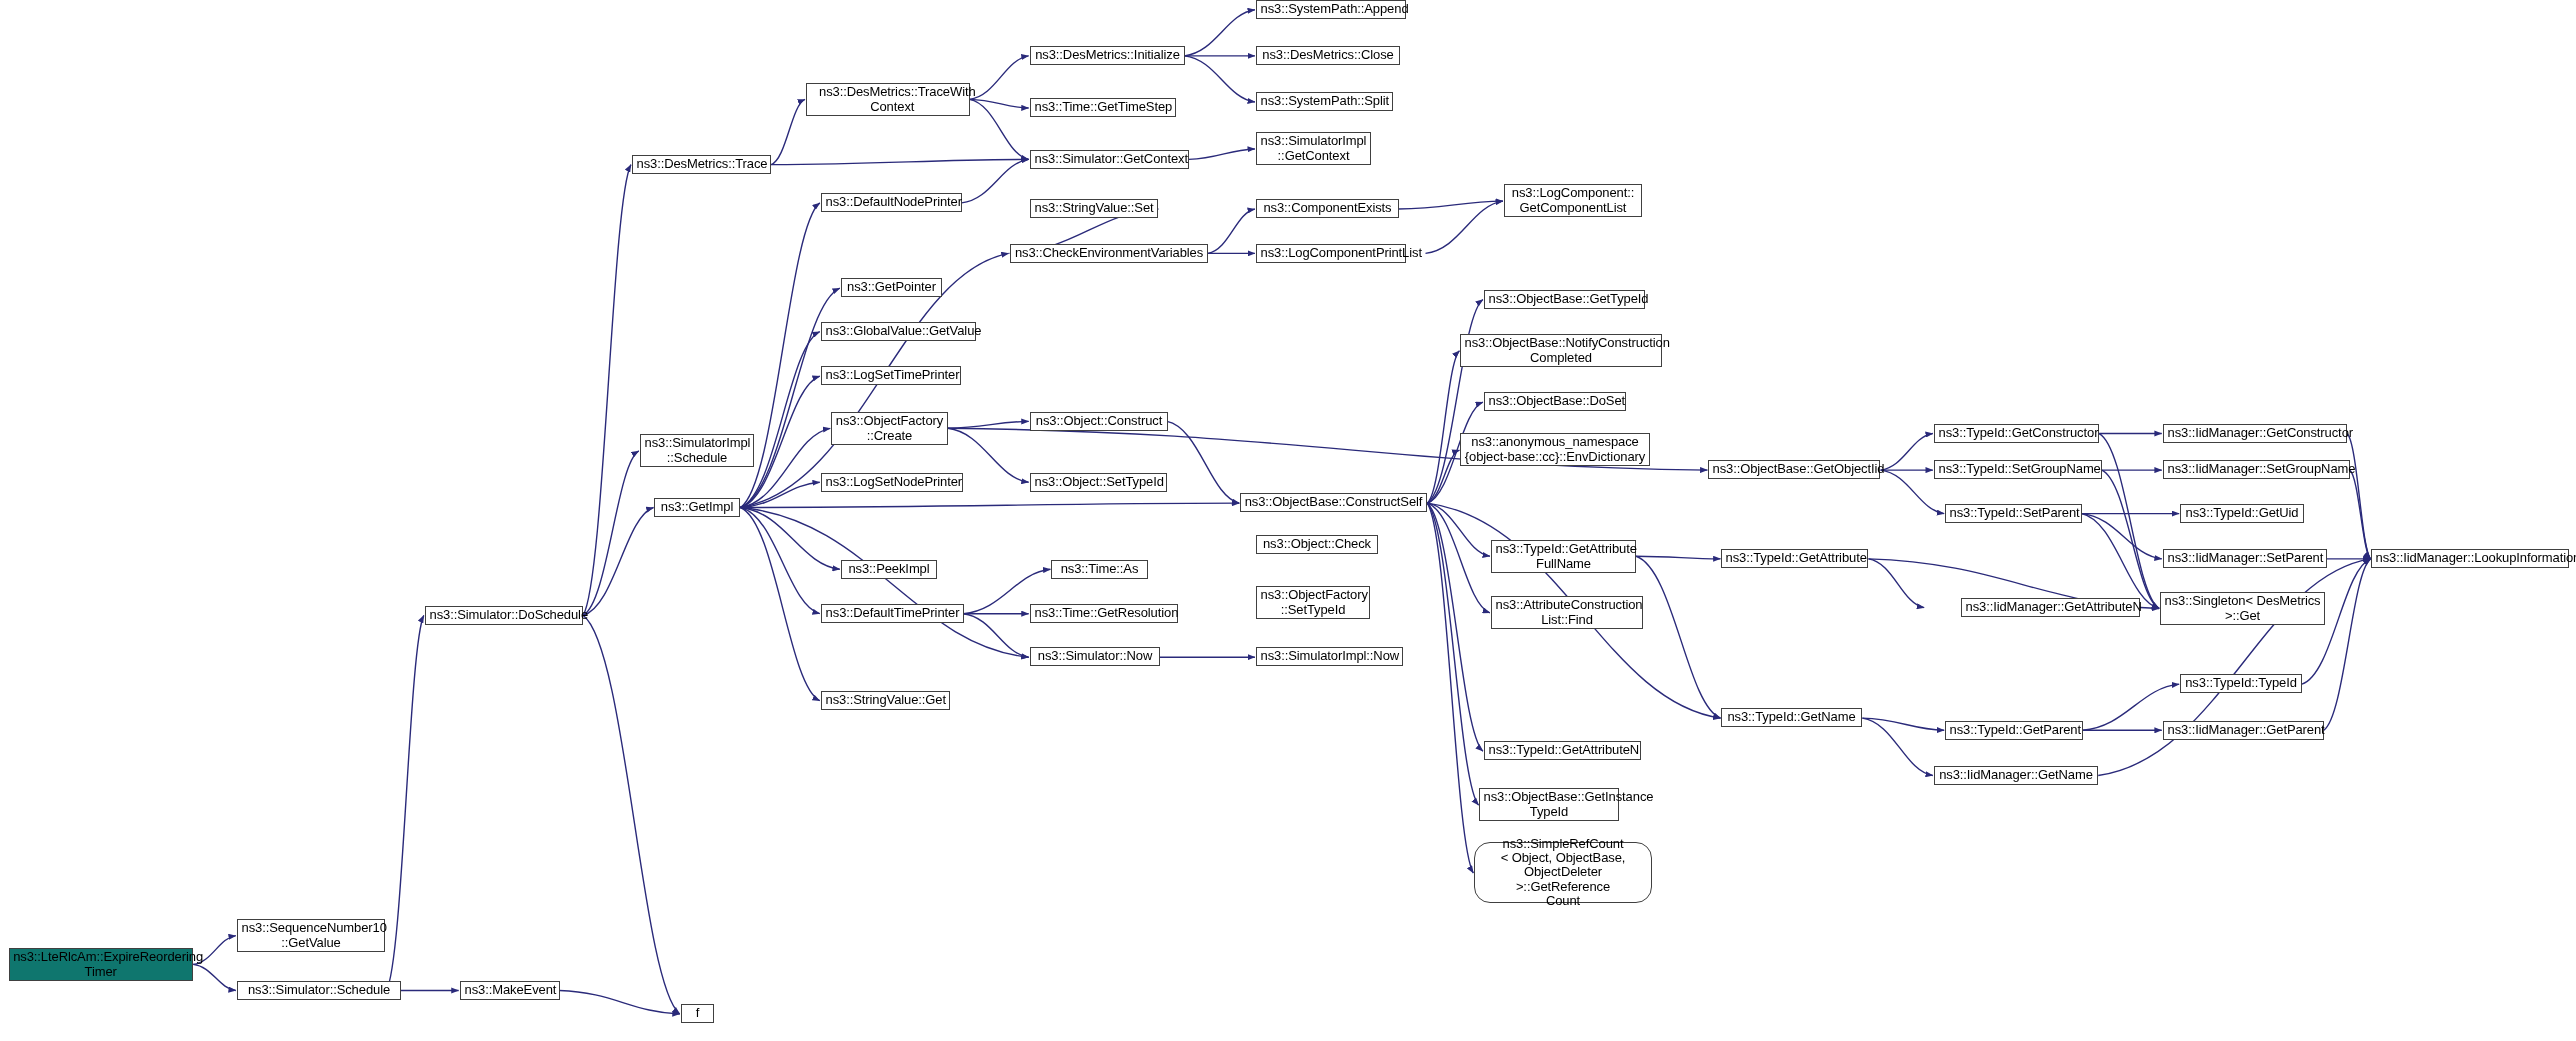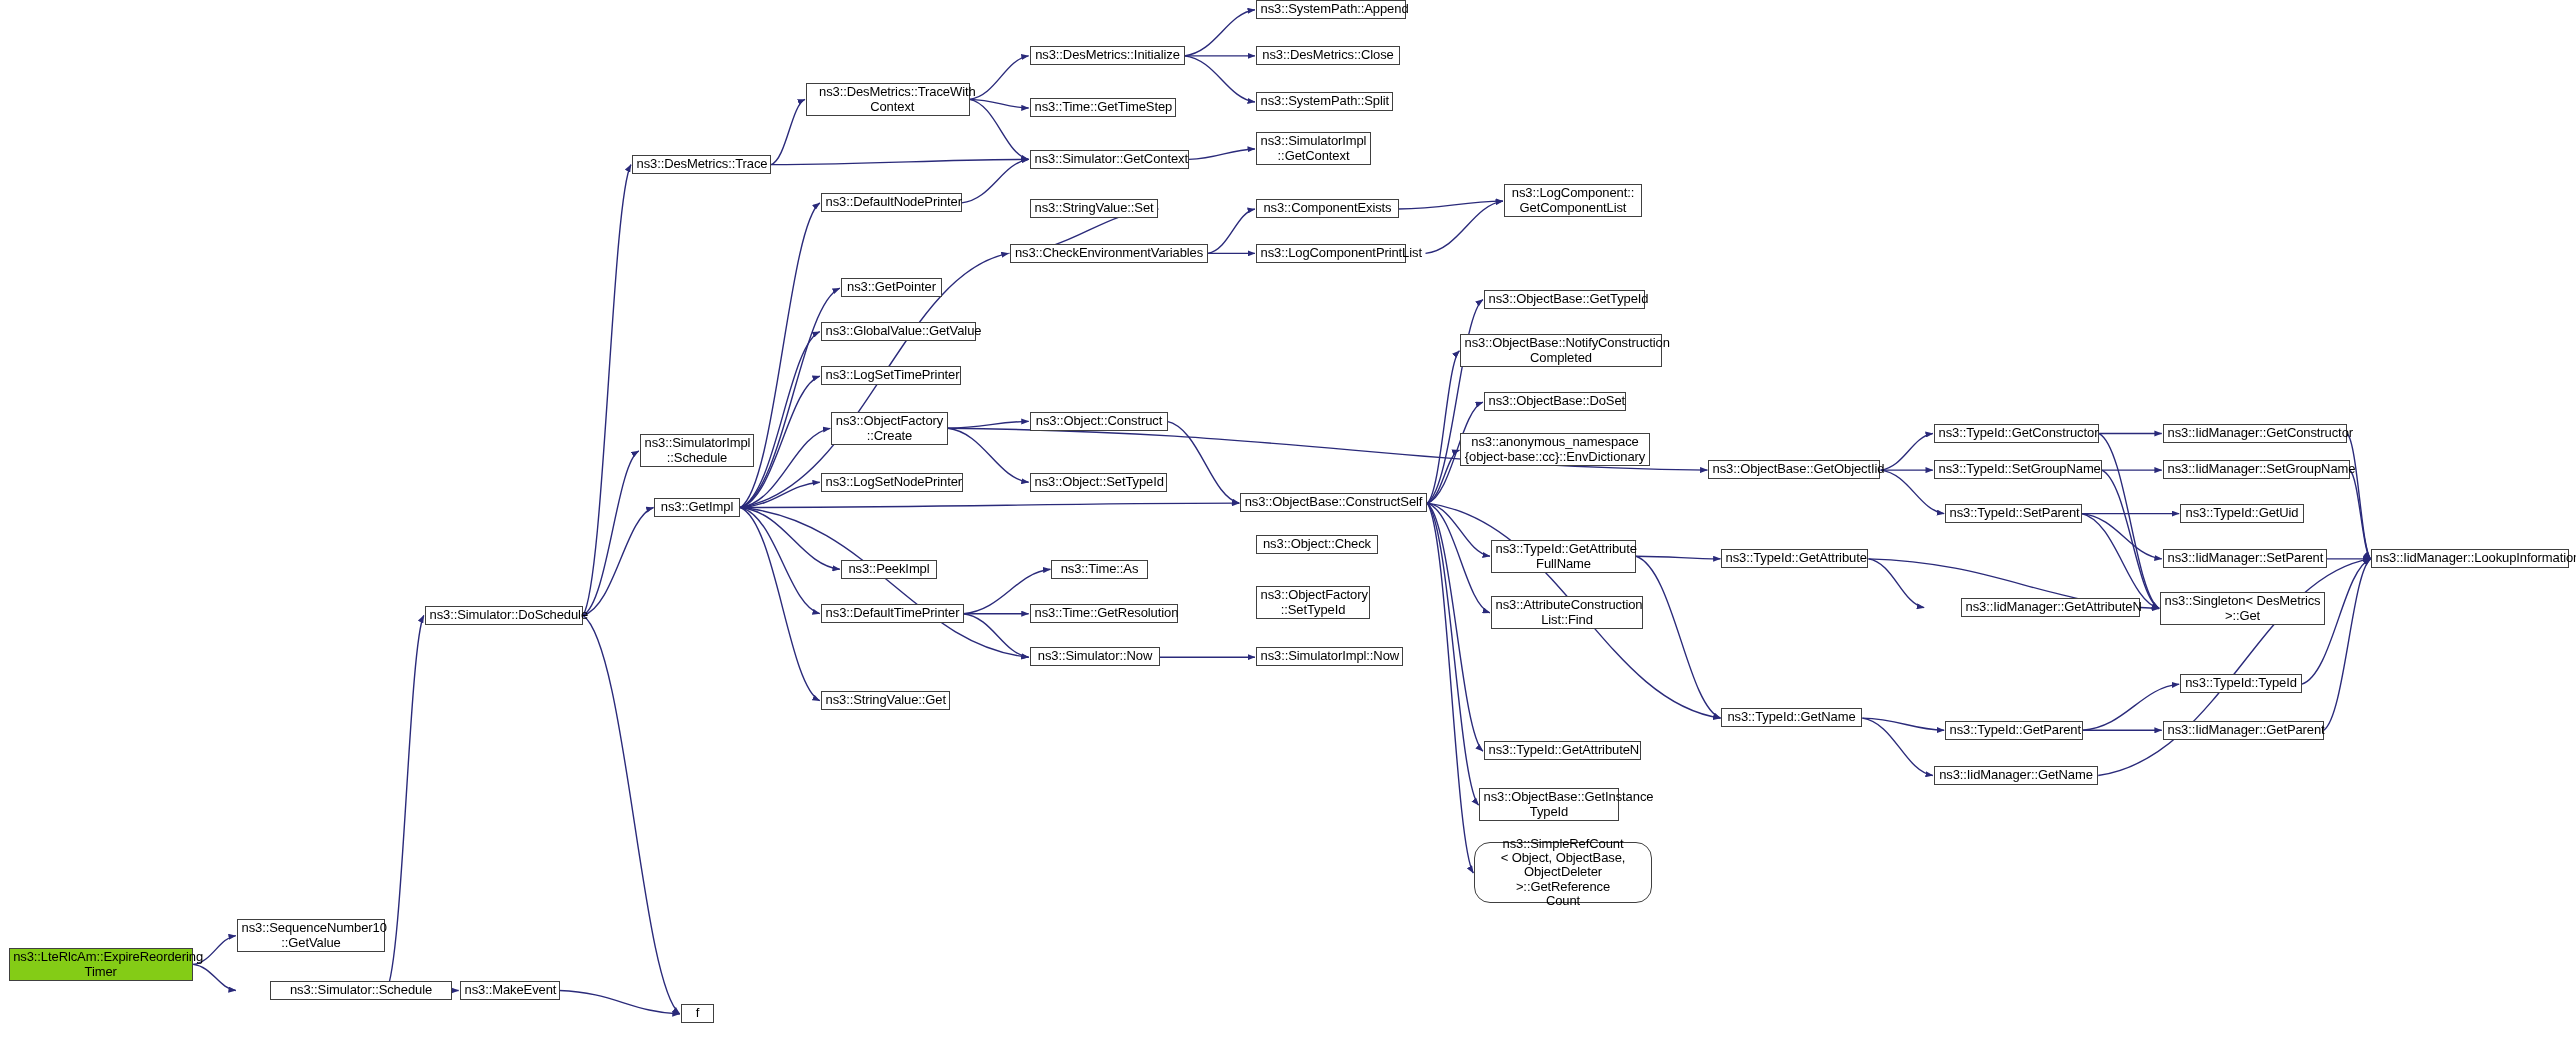--- a/index.html
+++ b/index.html
@@ -29,21 +29,21 @@
     display:flex;
     align-items:center;
     justify-content:center;
     text-align:center;
     padding:0.9px 3.5px;
     white-space:pre-line;
     letter-spacing:-0.1px;
     z-index:5;
   }
   .node.root{
-    background:#84cc16;
+    background:#0f766e;
     border-color:#404040;
   }
   .node span{display:block;width:100%;}
 </style>
 </head>
 <body>
 
 <div id="canvas">
   <svg id="edges" xmlns="http://www.w3.org/2000/svg" viewBox="0 0 2960 1197" width="2576" height="1042">
     <defs>
@@ -130,21 +130,21 @@
         <path d="M 2673 642 C 2695.95 642, 2703.6 642, 2724 642" fill="none" stroke="#2a2a7a" stroke-width="1.6" marker-end="url(#arrow)"></path>
         <path d="M 2670 839 C 2694.3 823.24, 2702.4 657.76, 2724 642" fill="none" stroke="#2a2a7a" stroke-width="1.6" marker-end="url(#arrow)"></path>
         <path d="M 2645 786 C 2680.55 774.48, 2692.4 653.52, 2724 642" fill="none" stroke="#2a2a7a" stroke-width="1.6" marker-end="url(#arrow)"></path>
       </g>
   </svg>
   <div id="node-layer">
       <div class="node root" style="left: 8.7px; top: 948px; width: 184px; height: 33px;"><span>ns3::LteRlcAm::ExpireReordering
 Timer</span></div>
       <div class="node" style="left: 237px; top: 919px; width: 148px; height: 33px;"><span>ns3::SequenceNumber10
 ::GetValue</span></div>
-      <div class="node" style="left: 237px; top: 981px; width: 182px; height: 19px; margin-left: 33px;"><span>ns3::Simulator::Schedule</span></div>
+      <div class="node" style="left: 237px; top: 981px; width: 164px; height: 19px;"><span>ns3::Simulator::Schedule</span></div>
       <div class="node" style="left: 460px; top: 981px; width: 100px; height: 19px;"><span>ns3::MakeEvent</span></div>
       <div class="node" style="left: 681px; top: 1004px; width: 33px; height: 19px;"><span>f</span></div>
       <div class="node" style="left: 425px; top: 606px; width: 158px; height: 19px;"><span>ns3::Simulator::DoSchedule</span></div>
       <div class="node" style="left: 640px; top: 434px; width: 114px; height: 33px;"><span>ns3::SimulatorImpl
 ::Schedule</span></div>
       <div class="node" style="left: 654px; top: 498px; width: 86px; height: 19px;"><span>ns3::GetImpl</span></div>
       <div class="node" style="left: 632px; top: 155px; width: 139px; height: 19px;"><span>ns3::DesMetrics::Trace</span></div>
       <div class="node" style="left: 806px; top: 83px; width: 164px; height: 33px; padding-left: 12px;"><span>ns3::DesMetrics::TraceWith
 Context</span></div>
       <div class="node" style="left: 1030px; top: 46px; width: 155px; height: 19px;"><span>ns3::DesMetrics::Initialize</span></div>

